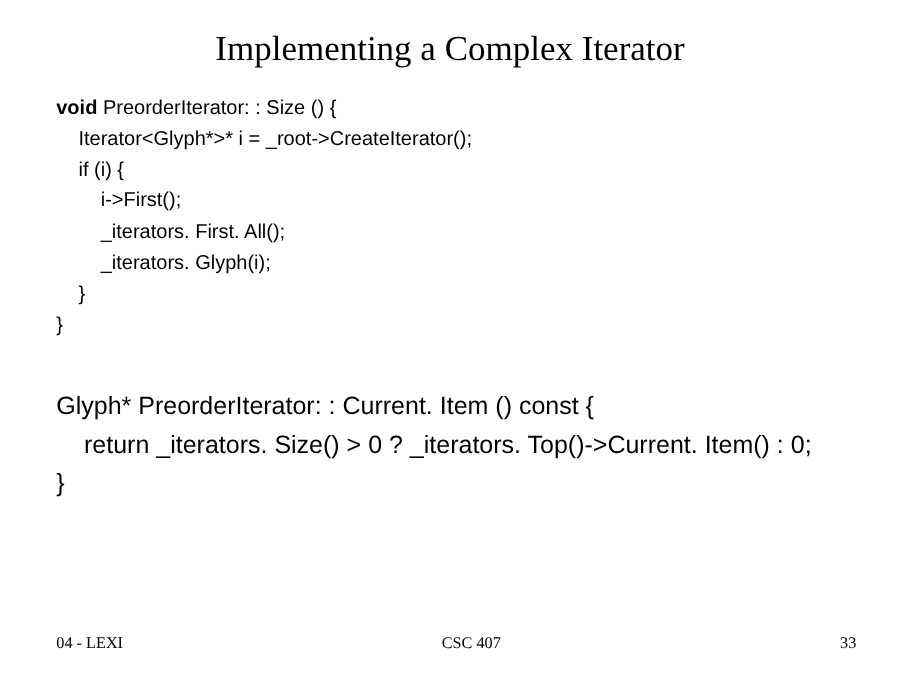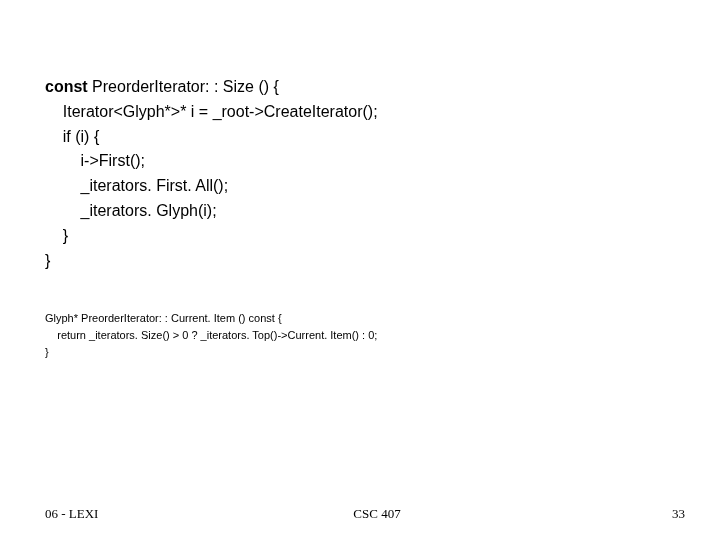--- a/index.html
+++ b/index.html
@@ -1,44 +1,45 @@
 <!DOCTYPE html>
 <html><head>
 <meta charset="utf-8">
 <style>
   * { margin: 0; padding: 0; box-sizing: border-box; }
   html, body { width: 720px; height: 540px; background: #ffffff; font-family: "Times New Roman", Times, serif; color: #000000; }
   .slide { position: relative; width: 720px; height: 540px; }
   .title { position: absolute; top: 24px; left: 0; width: 100%; text-align: center; font-size: 28px; font-weight: normal; }
   .code-block-1 { position: absolute; top: 75px; left: 45px; font-family: Arial, Helvetica, sans-serif; font-size: 16px; line-height: 1.55; white-space: pre; }
-  .code-block-2 { position: absolute; top: 310px; left: 45px; font-family: Arial, Helvetica, sans-serif; font-size: 11px; line-height: 1.55; white-space: pre; }
+  .code-block-2 { position: absolute; top: 310px; left: 45px; font-family: Arial, Helvetica, sans-serif; font-size: 20px; line-height: 1.55; white-space: pre; }
   .footer { position: absolute; bottom: 18px; left: 0; width: 100%; font-size: 13px; }
   .footer-left { position: absolute; left: 45px; bottom: 0; }
   .footer-center { position: absolute; left: 17px; width: 100%; text-align: center; bottom: 0; }
   .footer-right { position: absolute; right: 35px; bottom: 0; margin-top: 32px; }
   .bold { font-weight: bold; }
 </style>
 </head>
 <body>
 
 <div class="slide">
 
+  <div class="title">Implementing a Complex Iterator</div>
 
-  <div class="code-block-1"><span class="bold">const</span><span> PreorderIterator: : Size () {</span>
+  <div class="code-block-1"><span class="bold">void</span><span> PreorderIterator: : Size () {</span>
 <span>    Iterator&lt;Glyph*&gt;* i = _root-&gt;CreateIterator();</span>
 <span>    if (i) {</span>
 <span>        i-&gt;First();</span>
 <span>        _iterators. First. All();</span>
 <span>        _iterators. Glyph(i);</span>
 <span>    }</span>
 <span>}</span></div>
 
   <div class="code-block-2"><span>Glyph* PreorderIterator: : Current. Item () const {</span>
 <span>    return _iterators. Size() &gt; 0 ? _iterators. Top()-&gt;Current. Item() : 0;</span>
 <span>}</span></div>
 
   <div class="footer">
-    <div class="footer-left">06 - LEXI</div>
+    <div class="footer-left">04 - LEXI</div>
     <div class="footer-center">CSC 407</div>
     <div class="footer-right">33</div>
   </div>
 
 </div>
 
 </body></html>

